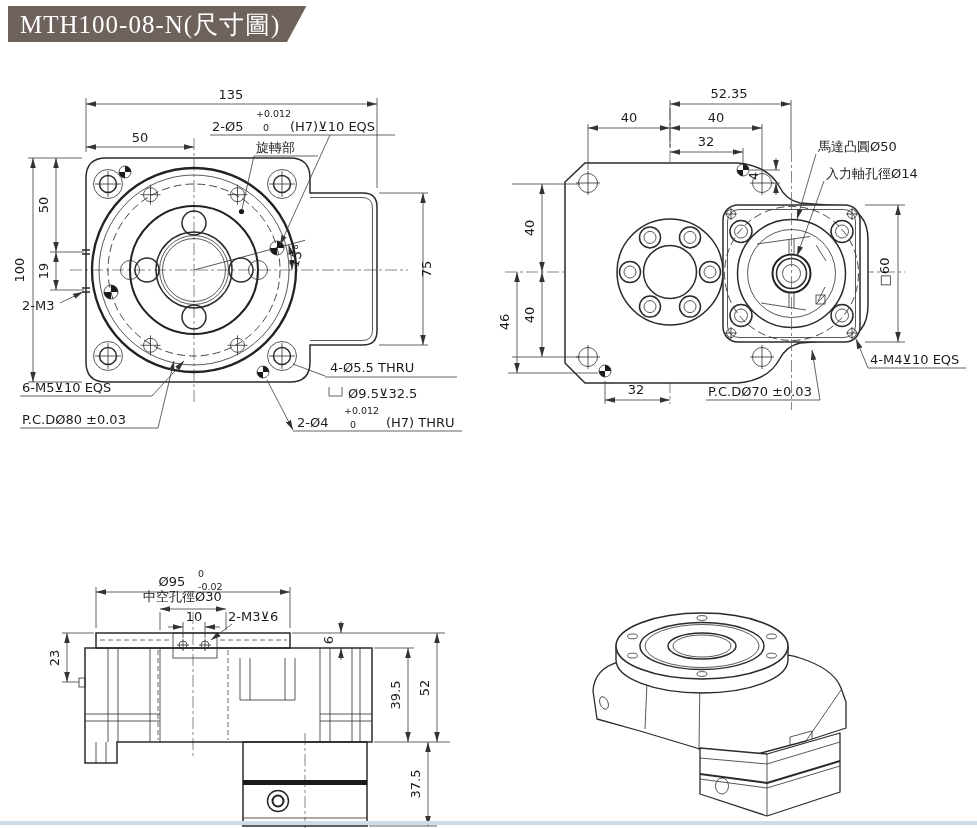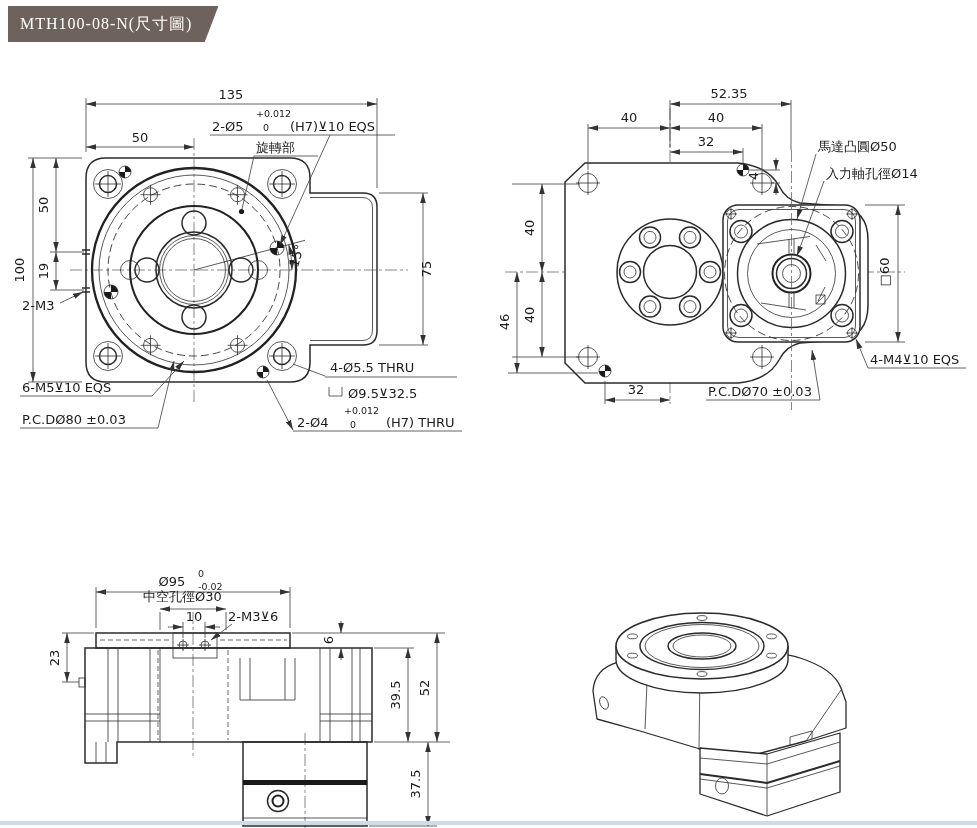--- a/index.html
+++ b/index.html
@@ -2,21 +2,21 @@
 <html><head>
 <meta charset="utf-8">
 <style>
   html,body{margin:0;padding:0;background:#ffffff;}
   #stage{position:relative;width:977px;height:828px;background:#fff;overflow:hidden;
          font-family:"DejaVu Sans",sans-serif;}
   #banner{position:absolute;left:8px;top:6px;height:36px;padding:0 26px 0 12px;
           display:flex;align-items:center;
           clip-path:polygon(0 0,100% 0,93.5% 100%,0 100%);}
   #banner .t{color:#ffffff;font-family:"Liberation Serif","DejaVu Serif",serif;
-             font-size:16px;letter-spacing:1px;white-space:nowrap;}
+             font-size:25px;letter-spacing:1px;white-space:nowrap;}
   #footer-line{position:absolute;left:0;bottom:3px;width:100%;height:4px;}
   svg{position:absolute;left:0;top:0;}
   svg text{fill:#1c1c1c;font-family:"DejaVu Sans",sans-serif;font-size:13px;}
   .tol{font-size:9.5px;}
   .big{stroke:#222;stroke-width:2.3;fill:none;}
   .med{stroke:#2b2b2b;stroke-width:1.5;fill:none;}
   .medf{stroke:#2b2b2b;stroke-width:1.5;fill:#fff;}
   .thin{stroke:#2f2f2f;stroke-width:0.8;fill:none;}
   .dim{stroke:#3c3c3c;stroke-width:0.8;fill:none;}
   .cl{stroke:#555;stroke-width:0.7;fill:none;stroke-dasharray:12 3 3 3;}

